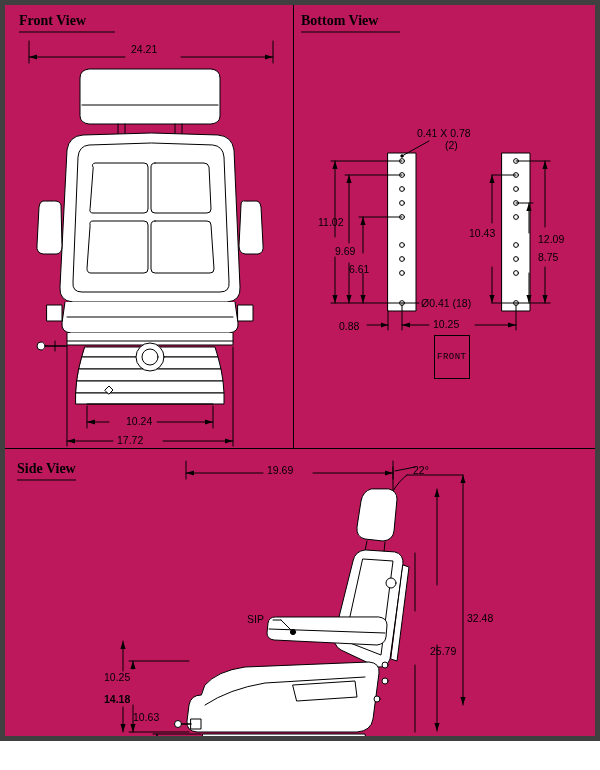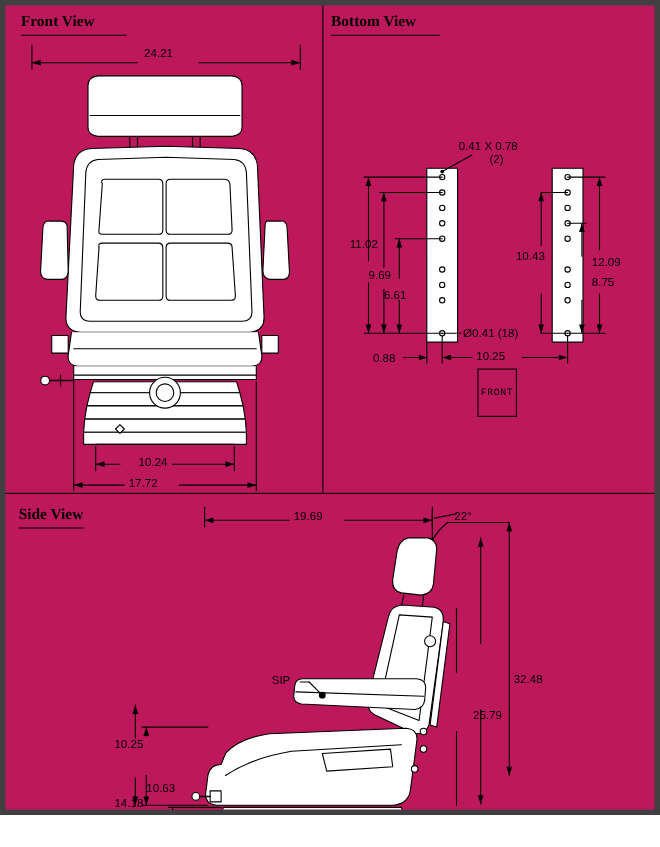--- a/index.html
+++ b/index.html
@@ -329,17 +329,17 @@
       <line x1="148" y1="729" x2="196" y2="729"></line>
       <line x1="148" y1="766" x2="196" y2="766"></line>
     </g>
   </svg>
 
   <div class="dim" style="left:262px; top:459px;">19.69</div>
   <div class="dim" style="left:408px; top:459px;">22°</div>
   <div class="dim" style="left:462px; top:607px;">32.48</div>
   <div class="dim" style="left:425px; top:640px;">25.79</div>
   <div class="dim" style="left:99px; top:666px;">10.25</div>
-  <div class="dim" style="left:99px; top:720px;">14.18</div>
+  <div class="dim" style="left:99px; top:688px;font-weight:bold;">14.18</div>
   <div class="dim" style="left:128px; top:706px;">10.63</div>
   <div class="dim" style="left:242px; top:608px;">SIP</div>
 
 </div>
 
 </body></html>

